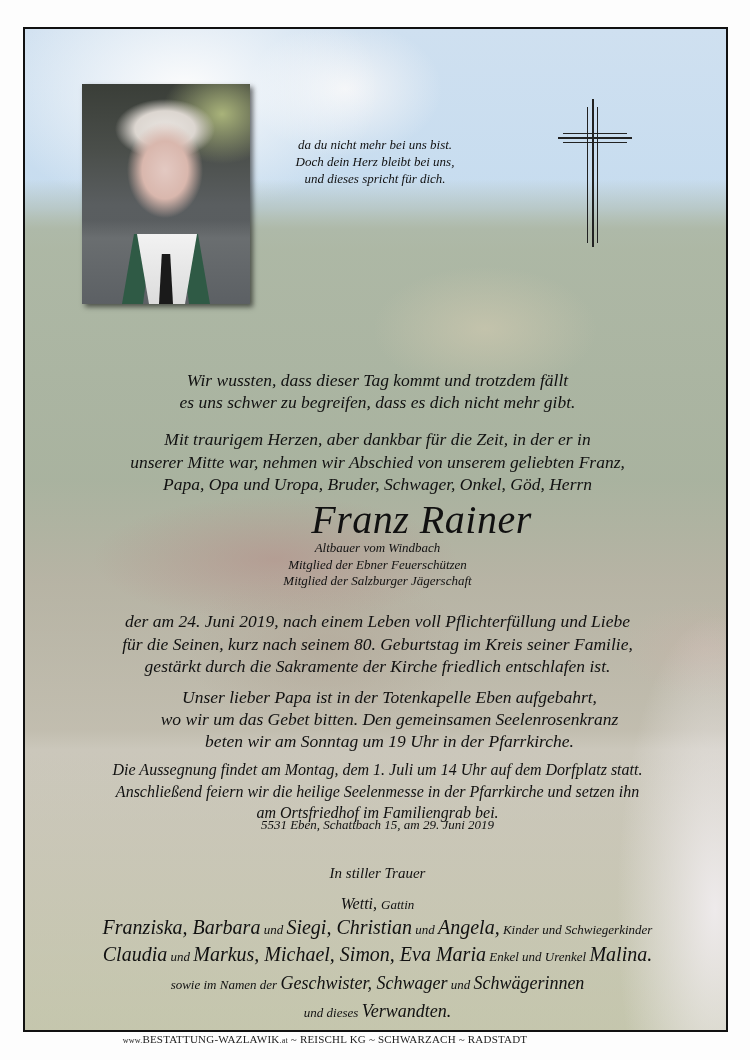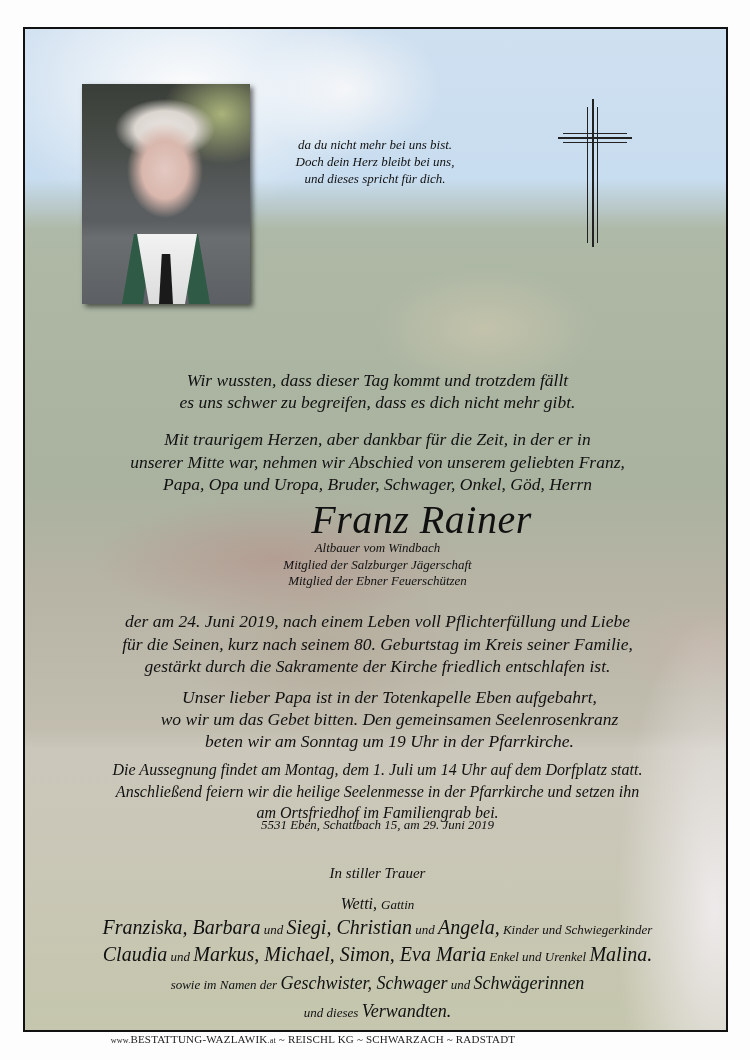--- a/index.html
+++ b/index.html
@@ -85,21 +85,21 @@
     .place { top: 788px; font-size: 13px; line-height: 16px; }
     .trauer { top: 835px; font-size: 15px; line-height: 18px; }
     .family { top: 865px; font-size: 20px; line-height: 25px; }
     .family .sm { font-size: 13px; }
     .family .line { display: block; }
     .family .l1 { font-size: 16px; margin-bottom: 0; line-height: 20px; }
     .family .l4 { font-size: 18px; line-height: 28px; }
     .family .l5 { font-size: 18px; line-height: 24px; }
 
     .footer {
-      position: absolute; top: 1033px; left: 4px; width: 618px; text-align: center;
+      position: absolute; top: 1033px; left: 16px; width: 618px; text-align: center;
       font-family: "Liberation Serif", "DejaVu Serif", serif; font-size: 11px; color: #222;
       letter-spacing: 0.2px;
     }
     .footer .small { font-size: 8px; }
   </style>
 </head>
 <body>
 
 <div class="frame">
 
@@ -133,22 +133,22 @@
   <div class="text p2">
     <div>Mit traurigem Herzen, aber dankbar für die Zeit, in der er in</div>
     <div>unserer Mitte war, nehmen wir Abschied von unserem geliebten Franz,</div>
     <div>Papa, Opa und Uropa, Bruder, Schwager, Onkel, Göd, Herrn</div>
   </div>
 
   <div class="text name">Franz Rainer</div>
 
   <div class="text titles">
     <div>Altbauer vom Windbach</div>
+    <div>Mitglied der Ebner Feuerschützen</div>
     <div>Mitglied der Salzburger Jägerschaft</div>
-    <div>Mitglied der Ebner Feuerschützen</div>
   </div>
 
   <div class="text p3">
     <div>der am 24. Juni 2019, nach einem Leben voll Pflichterfüllung und Liebe</div>
     <div>für die Seinen, kurz nach seinem 80. Geburtstag im Kreis seiner Familie,</div>
     <div>gestärkt durch die Sakramente der Kirche friedlich entschlafen ist.</div>
   </div>
 
   <div class="text p4">
     <div>Unser lieber Papa ist in der Totenkapelle Eben aufgebahrt,</div>

